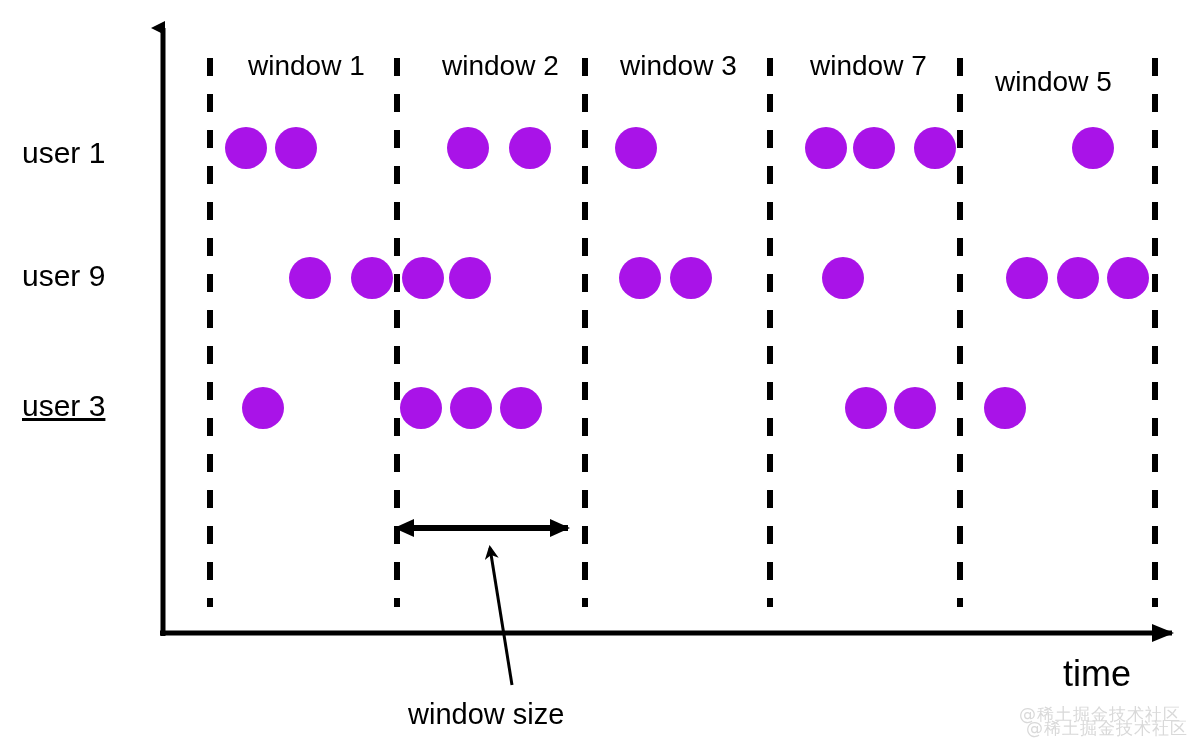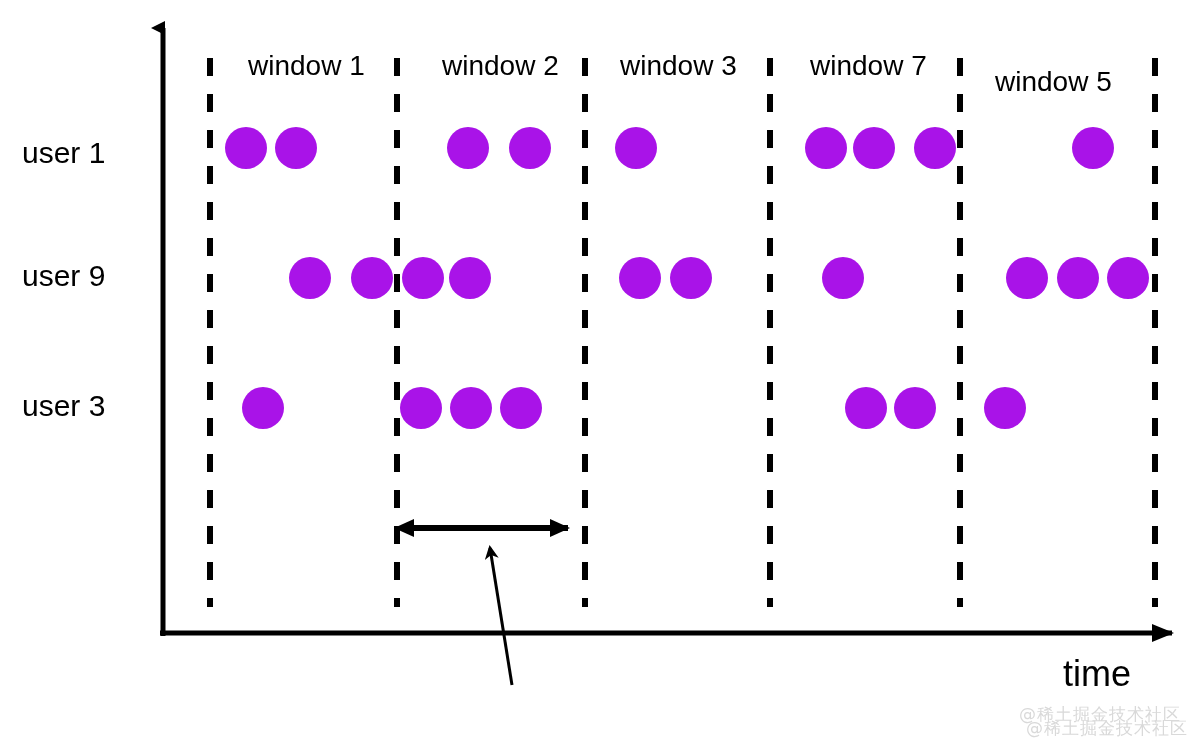--- a/index.html
+++ b/index.html
@@ -137,27 +137,28 @@
       <line x1="412" y1="528" x2="568" y2="528" stroke="#000000" stroke-width="6" marker-start="url(#dblStart)" marker-end="url(#dblEnd)"></line>
     </g>
 
     <g>
       <line x1="512" y1="685" x2="490" y2="548" stroke="#000000" stroke-width="3" marker-end="url(#thinArrow)"></line>
     </g>
   </svg>
 
   <div class="lbl user-label" style="left:22px; top:138px;">user 1</div>
   <div class="lbl user-label" style="left:22px; top:261px;">user 9</div>
-  <div class="lbl user-label" style="left:22px; top:391px;">user 3</div>
+  <div class="lbl user-label" style="left:22px; top:391px;text-decoration:underline;">user 3</div>
 
   <div class="lbl window-label" style="left:248px; top:52px;">window 1</div>
   <div class="lbl window-label" style="left:442px; top:52px;">window 2</div>
   <div class="lbl window-label" style="left:620px; top:52px;">window 3</div>
   <div class="lbl window-label" style="left:810px; top:52px;">window 7</div>
   <div class="lbl window-label" style="left:995px; top:68px;">window 5</div>
 
   <div class="lbl axis-label" style="left:1063px; top:658px;">time</div>
 
+  <div class="lbl annot-label" style="left:408px; top:700px;">window size</div>
 
   <div class="watermark" style="left:1019px; top:703px;">@稀土掘金技术社区</div>
   <div class="watermark" style="left:1026px; top:717px;">@稀土掘金技术社区</div>
 
 </div>
 
 </body></html>

